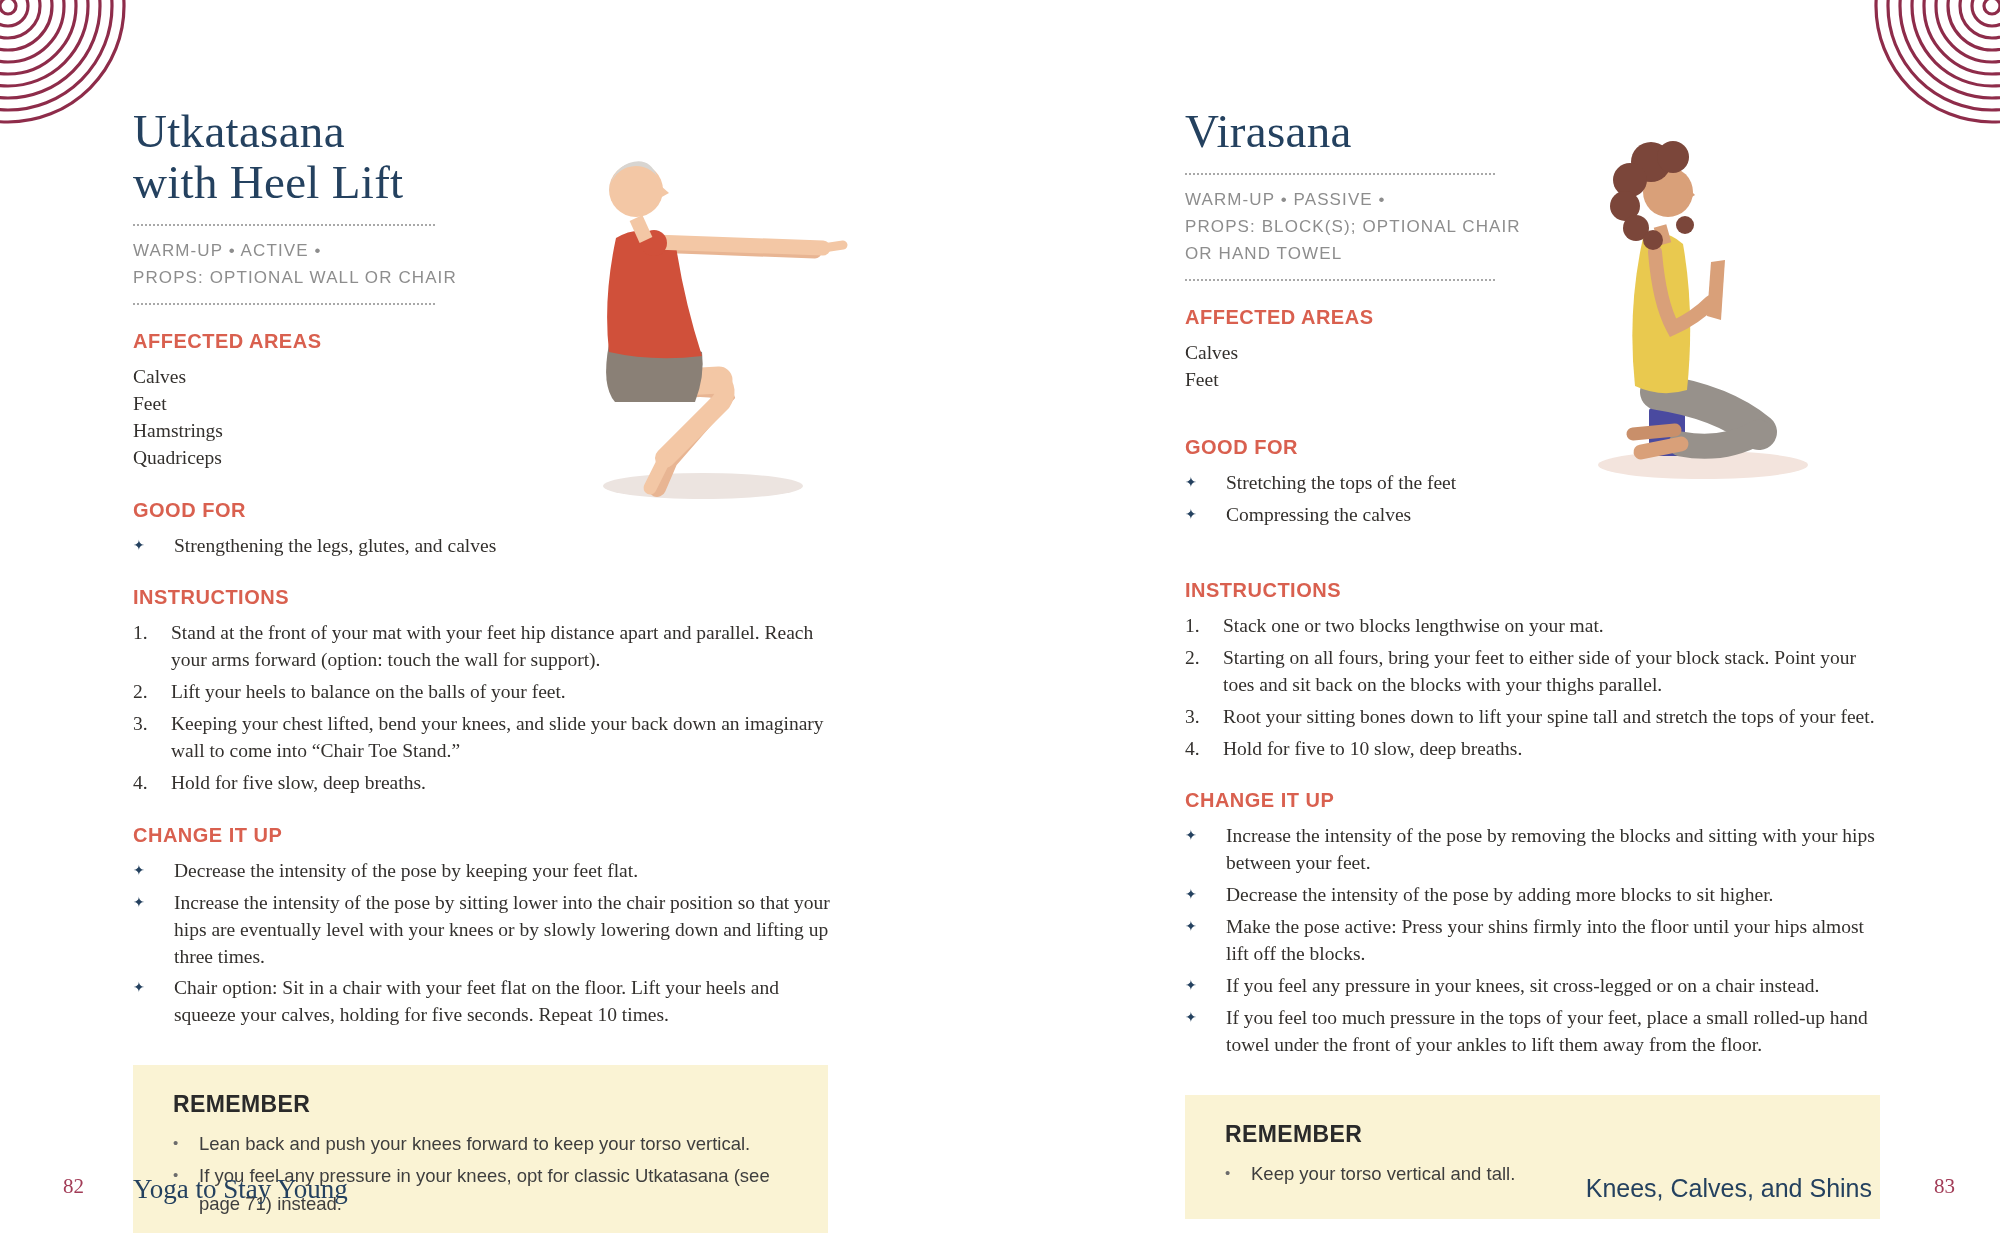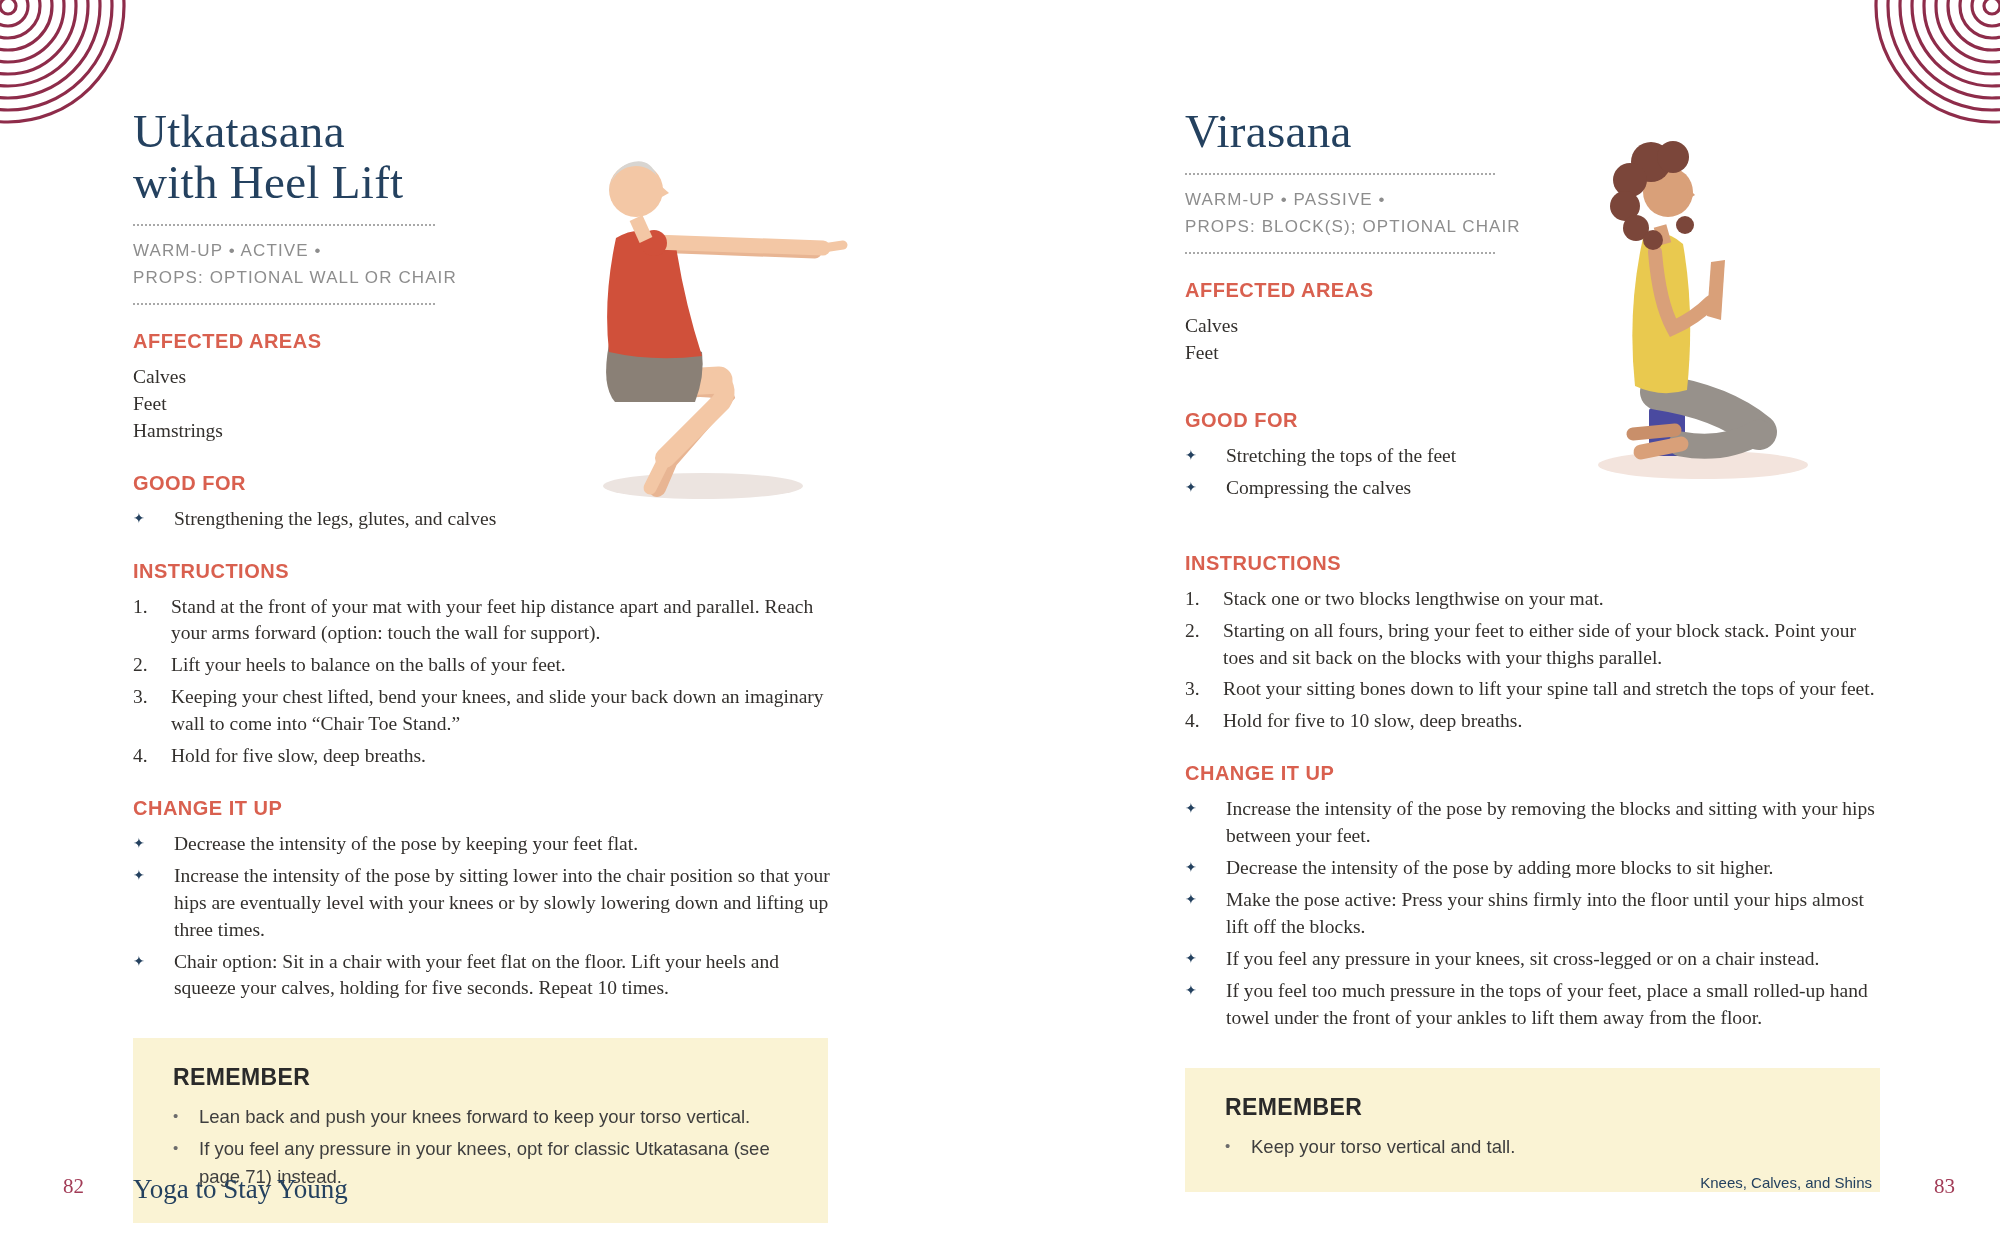--- a/index.html
+++ b/index.html
@@ -59,21 +59,21 @@
   }
   .remember-item{display:flex;margin-bottom:4px;
     font-family:"Liberation Sans", sans-serif;font-size:18.5px;line-height:1.5;color:#3e3e3e;}
   .remember-item .dot{width:26px;flex:none;color:#6b6b6b;font-size:15px;padding-top:2px;}
   .remember-item .txt{flex:1;}
   
   .pageno{position:absolute;top:1174px;font-size:21px;color:#a23c57;font-family:"Liberation Serif", serif;}
   .pageno.left{left:63px;}
   .pageno.right{right:45px;}
   .book-title{position:absolute;top:1174px;left:133px;font-size:27px;color:#24415f;}
-  .chapter-title{position:absolute;top:1174px;right:128px;font-size:15px;color:#24415f;
+  .chapter-title{position:absolute;top:1174px;right:128px;font-size:25px;color:#24415f;
     font-family:"Liberation Sans", sans-serif;}
   
   .illus{position:absolute;}
   .illus.man{left:553px;top:138px;width:305px;height:370px;}
   .illus.woman{left:1563px;top:130px;width:290px;height:370px;}
 </style>
 </head>
 <body>
 
 <svg class="corner left" viewBox="0 0 132 132">
@@ -113,20 +113,21 @@
   <div class="dotted-rule"></div>
   <div class="meta-line">WARM-UP • ACTIVE •</div>
   <div class="meta-line">PROPS: OPTIONAL WALL OR CHAIR</div>
   <div class="dotted-rule bottom"></div>
 
   <div class="sec-head first">AFFECTED AREAS</div>
   <div>
     <div class="area-item">Calves</div>
     <div class="area-item">Feet</div>
     <div class="area-item">Hamstrings</div>
+    <div class="area-item">Quadriceps</div>
   </div>
 
   <div class="sec-head goodfor">GOOD FOR</div>
   <div class="star-list">
     <div class="item">
       <span class="star">✦</span>
       <span class="txt">Strengthening the legs, glutes, and calves</span>
     </div>
   </div>
 
@@ -179,20 +180,21 @@
   </div>
 </div>
 
 <div class="col col-right">
   <div class="pose-title">
     <div>Virasana</div>
   </div>
   <div class="dotted-rule"></div>
   <div class="meta-line">WARM-UP • PASSIVE •</div>
   <div class="meta-line">PROPS: BLOCK(S); OPTIONAL CHAIR</div>
+  <div class="meta-line">OR HAND TOWEL</div>
   <div class="dotted-rule bottom"></div>
 
   <div class="sec-head first">AFFECTED AREAS</div>
   <div>
     <div class="area-item">Calves</div>
     <div class="area-item">Feet</div>
   </div>
 
   <div class="sec-head goodfor">GOOD FOR</div>
   <div class="star-list">

